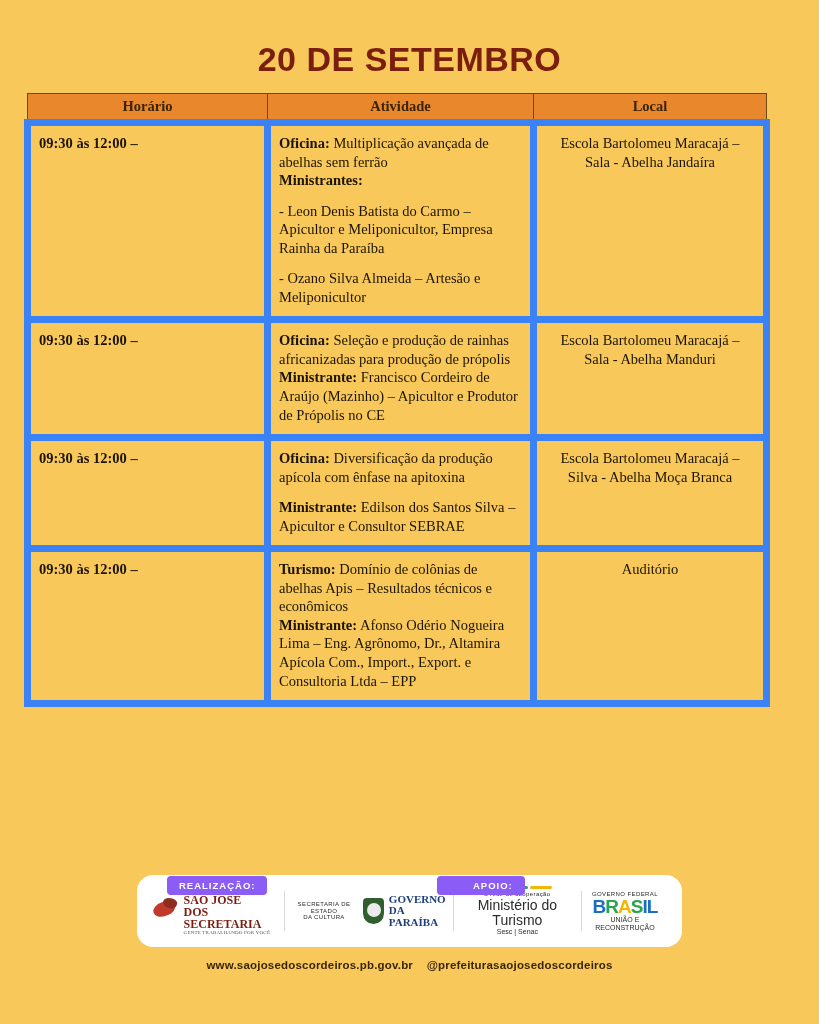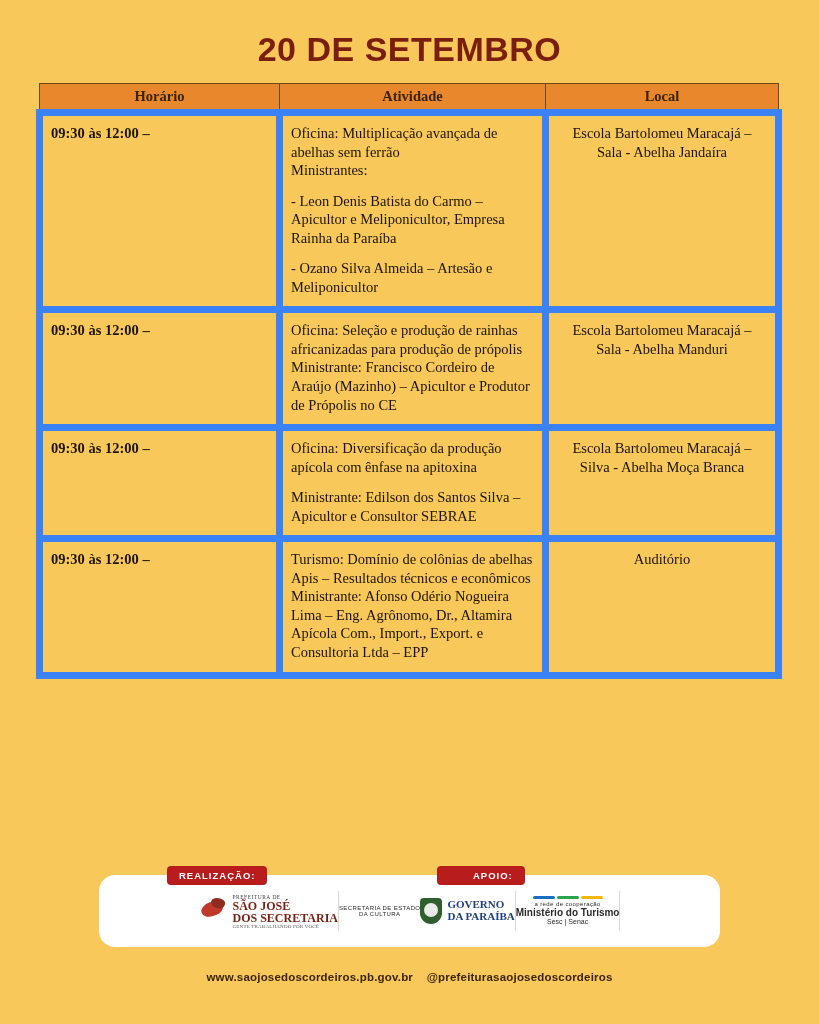--- a/index.html
+++ b/index.html
@@ -22,25 +22,25 @@
     background: #f8c95a;
     box-sizing: border-box;
   }
   .title {
     text-align: center;
     font-family: "Liberation Sans", sans-serif;
     font-weight: bold;
     font-size: 34px;
     letter-spacing: 0.5px;
     color: #7a1f0f;
-    padding-top: 30px;
+    padding-top: 40px;
     padding-bottom: 14px;
   }
   .table-wrap {
-    margin: 0 36px;
+    margin: 0 24px;
   }
   table.sched {
     width: 739px;
     border-collapse: collapse;
     table-layout: fixed;
     border: 1px solid #6b4a14;
   }
   table.sched th {
     background: #e8872b;
     color: #3b2406;
@@ -74,21 +74,21 @@
     text-align: center;
     padding-top: 26px;
   }
   .act p {
     margin: 0 0 0 0;
   }
   .act p.gap {
     margin-top: 12px;
   }
   .lbl {
-    font-weight: normal;
+    font-weight: bold;
   }
   
   .hang {
     padding-left: 0;
   }
   .loc-line { display: block; }
 
   
   .footer {
     position: absolute;
@@ -98,53 +98,53 @@
     height: 160px;
   }
   .badge-row {
     position: relative;
     width: 545px;
     margin: 0 auto;
     height: 22px;
   }
   .badge {
     position: absolute;
-    background: #b91c1c;
+    background: #8b5cf6;
     color: #ffffff;
     font-family: "Liberation Sans", sans-serif;
     font-weight: bold;
     font-size: 9.5px;
     letter-spacing: 1px;
     padding: 4px 12px;
     border-radius: 4px;
-    top: 2px;
+    top: 12px;
   }
   .badge.realizacao { left: 30px; }
   .badge.apoio { left: 300px; padding-left: 36px; }
 
   .logo-card {
-    width: 621px;
+    width: 545px;
     margin: -11px auto 0 auto;
     background: #ffffff;
     border-radius: 16px;
     height: 72px;
     display: flex;
     align-items: center;
-    justify-content: center;
+    justify-content: space-between;
     padding: 0 14px;
     box-sizing: border-box;
   }
   .logo {
     font-family: "Liberation Sans", sans-serif;
     text-align: center;
     color: #2b2b2b;
     line-height: 1.08;
   }
   .logo .l1 { font-size: 6px; letter-spacing: .4px; }
-  .logo .l2 { font-size: 10px; font-weight: bold; }
+  .logo .l2 { font-size: 14px; font-weight: normal; }
   .logo .l3 { font-size: 7px; }
   .logo-sjc {
     display: flex;
     align-items: center;
     gap: 4px;
   }
   .bee {
     width: 30px;
     height: 30px;
     position: relative;
@@ -208,21 +208,21 @@
   .br-word span:nth-child(2){ color:#2aa44f; }
   .br-word span:nth-child(3){ color:#f2b705; }
   .br-word span:nth-child(4){ color:#2aa44f; }
   .br-word span:nth-child(5){ color:#1b6ec2; }
   .site {
     text-align: center;
     font-family: "Liberation Sans", sans-serif;
     font-weight: bold;
     font-size: 11.5px;
     color: #3b2406;
-    margin-top: 24px;
+    margin-top: 12px;
     letter-spacing: .2px;
   }
 </style>
 </head>
 <body>
 
 <div class="page">
 
   <div class="title">20 DE SETEMBRO</div>
 
@@ -352,20 +352,27 @@
             <i></i>
             <i></i>
           </div>
         <div class="l1">a rede de cooperação</div>
         <div class="l2">Ministério do Turismo</div>
         <div class="l3">Sesc | Senac</div>
       </div>
 
       <div class="divider"></div>
 
+      <div class="br-logo logo">
+        <div class="l1">GOVERNO FEDERAL</div>
+        <div class="br-word">
+          <span>B</span><span>R</span><span>A</span><span>S</span><span>IL</span>
+        </div>
+        <div class="l3">UNIÃO E RECONSTRUÇÃO</div>
+      </div>
 
     </div>
 
     <div class="site">
       <span>www.saojosedoscordeiros.pb.gov.br</span>
       &nbsp;&nbsp;
       <span>@prefeiturasaojosedoscordeiros</span>
     </div>
   </div>
 

